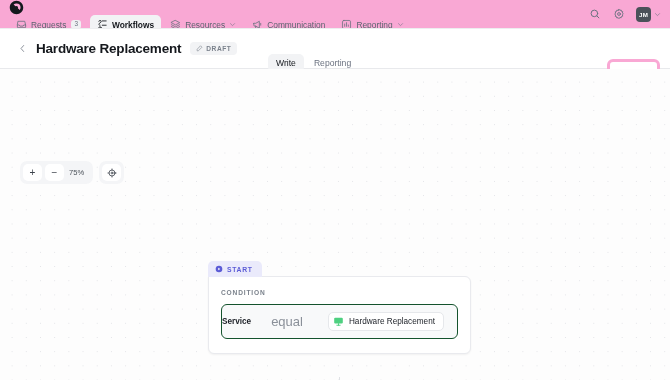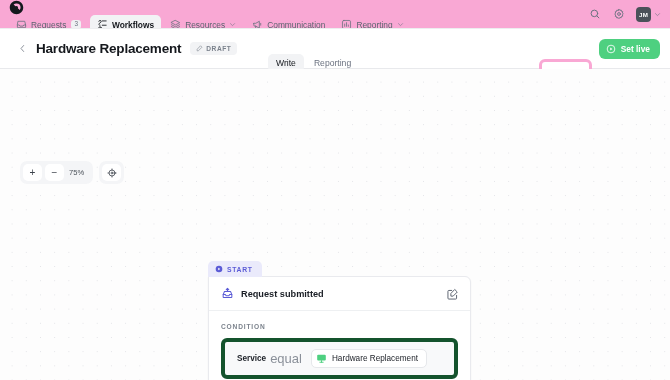--- a/index.html
+++ b/index.html
@@ -171,23 +171,23 @@
     padding: 10px 11px 10px 12px;
     border-bottom: 1px solid #eef0f2;
   }
   .node-head-icon { width: 13px; height: 13px; flex: 0 0 auto; margin-right: 7px; }
   .node-head-title { font-size: 9.2px; font-weight: bold; color: #1b1f26; flex: 1; }
   .node-edit { width: 13px; height: 13px; color: #5d6470; cursor: pointer; }
 
   .node-body { padding: 12px 12px 14px 12px; }
   .cond-label { font-size: 6.6px; font-weight: bold; letter-spacing: .85px; color: #7b828c; margin-bottom: 8px; }
   .cond-box {
-    background: #f8f9fa; border: 4px solid #14532d; border-radius: 6px;
-    padding: 7px 12px;
-    display: flex; align-items: center; gap: 6px;
+    background: #f8f9fa; border: 1px solid #14532d; border-radius: 6px;
+    padding: 7px 0;
+    display: flex; align-items: center; gap: 22px;
   }
   .cond-field { font-size: 8.2px; color: #1b1f26; font-weight: bold; }
   .cond-op { font-size: 13px; color: #8a9099; margin-left: -2px; }
   .cond-chip {
     display: flex; align-items: center; gap: 5px;
     background: #ffffff; border: 1px solid #e6e8eb; border-radius: 5px;
     padding: 3px 8px 3px 4px;
     margin-left: 3px;
     cursor: pointer;
   }
@@ -317,27 +317,20 @@
     <div class="tab">Reporting</div>
   </div>
 
   <div class="header-actions">
     <button class="btn-more">
       <span>More</span>
       <svg class="chev" viewBox="0 0 24 24" fill="none" stroke="#2b3038" stroke-width="2.6" stroke-linecap="round" stroke-linejoin="round">
           <path d="M5 9l7 7 7-7"></path>
         </svg>
     </button>
-    <button class="btn-setlive">
-      <svg class="play" viewBox="0 0 24 24" fill="none">
-          <circle cx="12" cy="12" r="9.2" stroke="#ffffff" stroke-width="2"></circle>
-          <path d="M10.2 8.6l5.2 3.4-5.2 3.4z" fill="#ffffff"></path>
-        </svg>
-      <span>Set live</span>
-    </button>
   </div>
 </div>
 
 <div class="canvas">
 
   <div class="zoom-bar">
     <div class="zoom-group">
       <button class="zoom-btn">+</button>
       <button class="zoom-btn">−</button>
       <span class="zoom-level">75%</span>
@@ -358,35 +351,20 @@
   <div class="node-wrap">
     <div class="node-tab">
       <svg class="dot-play" viewBox="0 0 24 24">
           <circle cx="12" cy="12" r="10" fill="#5b5bd6"></circle>
           <path d="M9.8 8.2l6 3.8-6 3.8z" fill="#ffffff"></path>
         </svg>
       <span>START</span>
     </div>
 
     <div class="node-card">
-      <div class="node-head">
-        <svg class="node-head-icon" viewBox="0 0 24 24" fill="none" stroke="#5b5bd6" stroke-width="1.9" stroke-linecap="round" stroke-linejoin="round">
-          <path d="M12 2.6v5.2"></path>
-            <path d="M9.6 5.2L12 2.6l2.4 2.6"></path>
-          <path d="M4 14h4l1.4 2.2h5.2L16 14h4"></path>
-          <path d="M6.4 8.4h11.2L20 14v4.4a1 1 0 01-1 1H5a1 1 0 01-1-1V14z"></path>
-        </svg>
-        <span class="node-head-title">Request submitted</span>
-        <span class="node-edit">
-          <svg viewBox="0 0 24 24" fill="none" stroke="#5d6470" stroke-width="1.8" stroke-linecap="round" stroke-linejoin="round">
-            <path d="M19.5 13.6v5.2a1.6 1.6 0 01-1.6 1.6H5.2a1.6 1.6 0 01-1.6-1.6V6.1a1.6 1.6 0 011.6-1.6h5.3"></path>
-            <path d="M16.6 3.2l4.2 4.2-7.6 7.6H9v-4.2z"></path>
-          </svg>
-        </span>
-      </div>
 
       <div class="node-body">
         <div class="cond-label">CONDITION</div>
         <div class="cond-box">
           <span class="cond-field">Service</span>
           <span class="cond-op">equal</span>
           <span class="cond-chip">
             <svg class="chip-ico" viewBox="0 0 24 24">
               <rect x="2.6" y="3.6" width="18.8" height="13" rx="2.4" fill="#4ed080"></rect>
               <path d="M8.4 20.2h7.2" stroke="#4ed080" stroke-width="2.1" stroke-linecap="round"></path>

